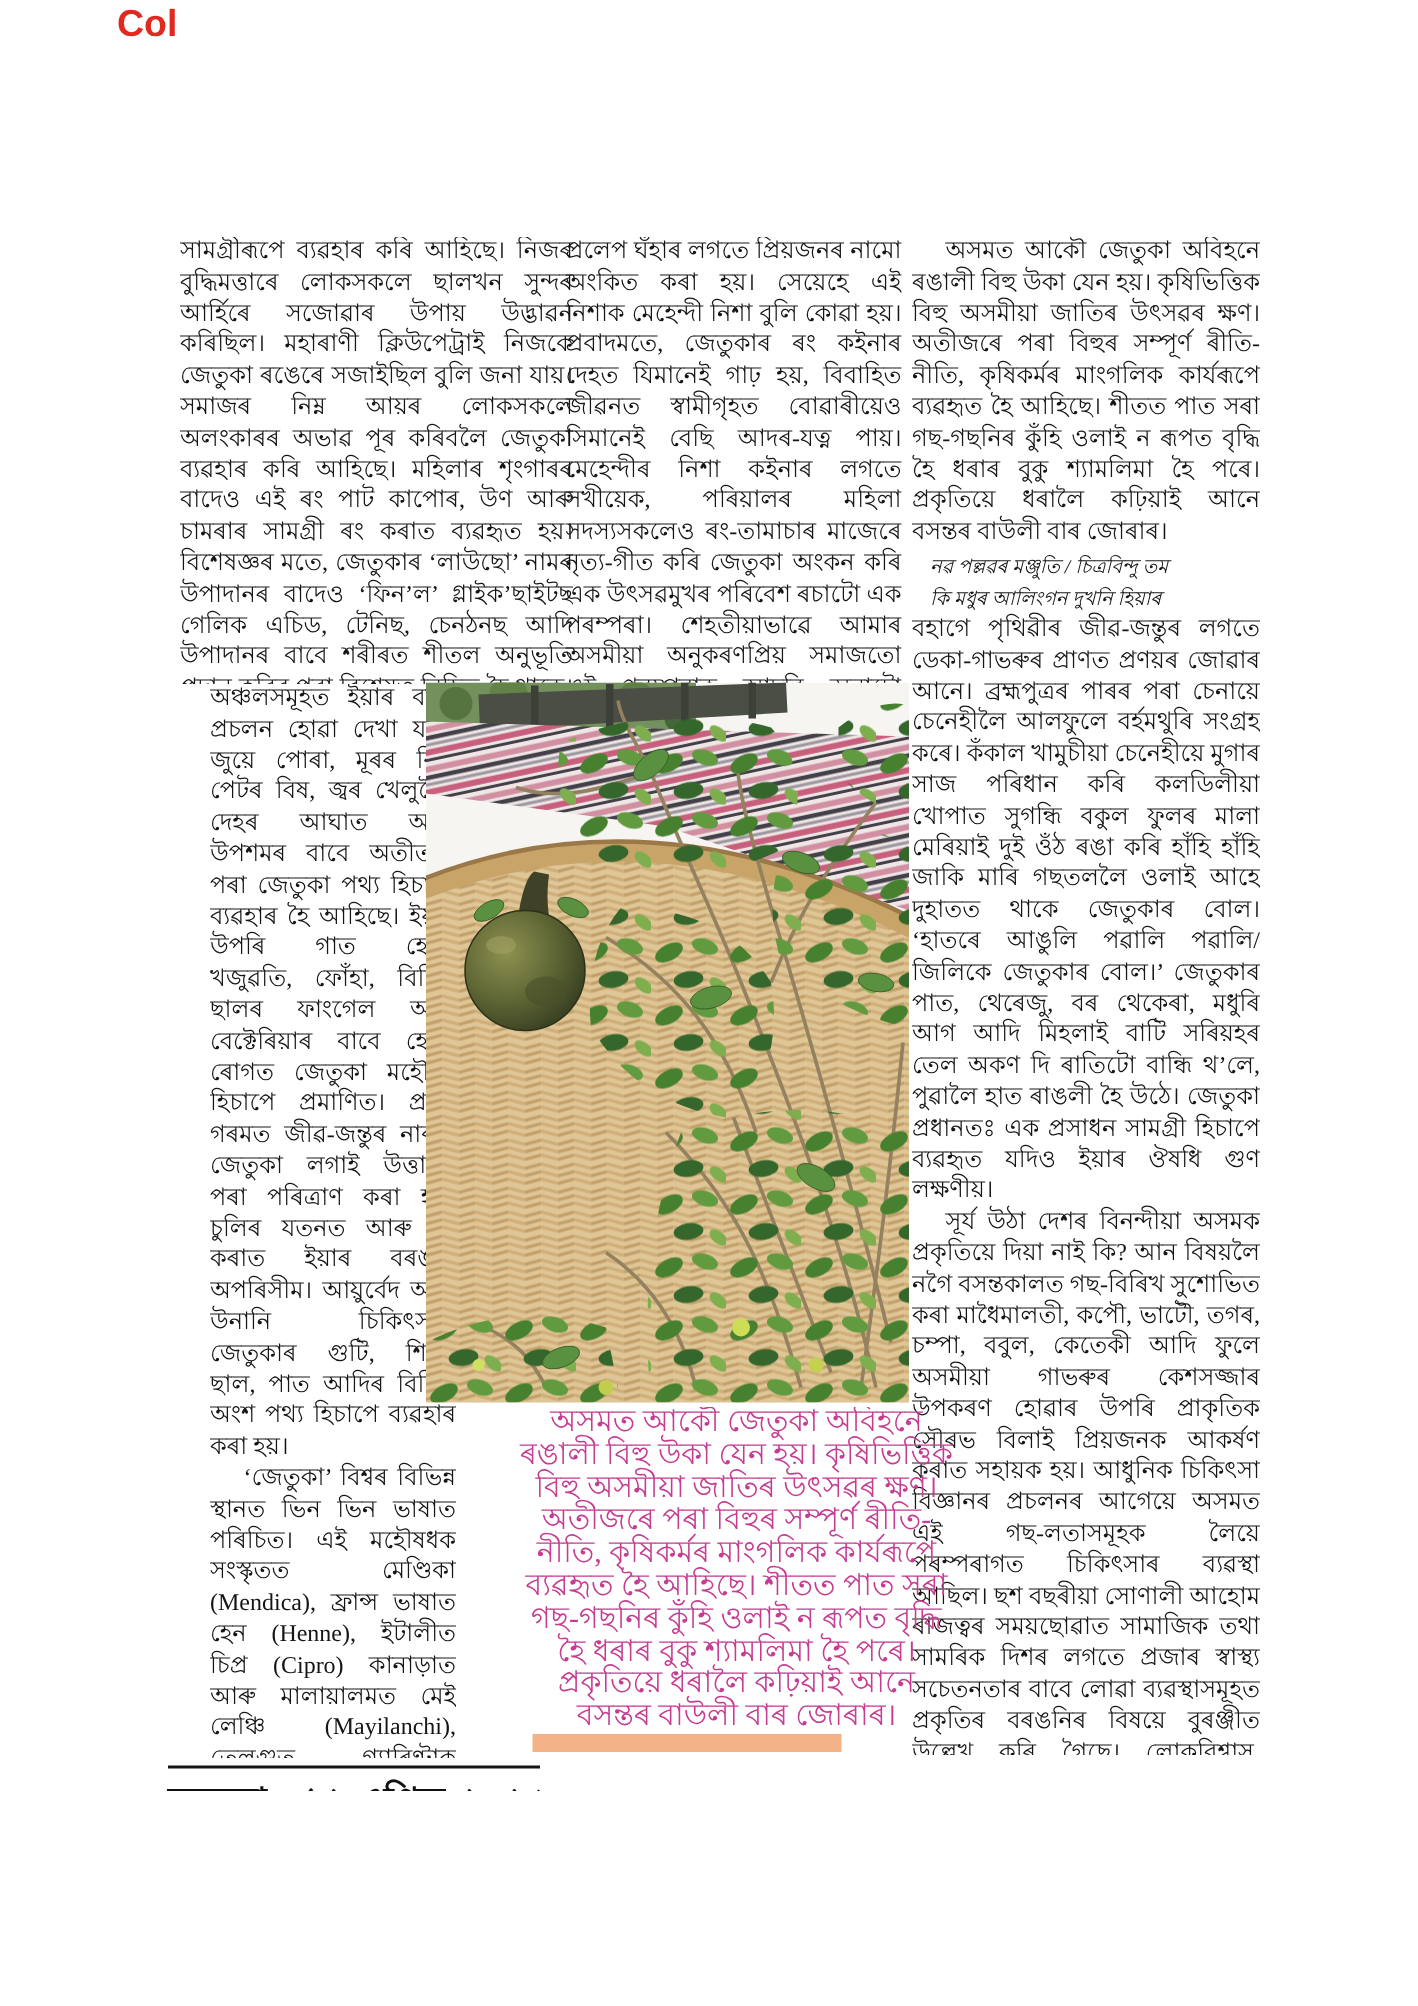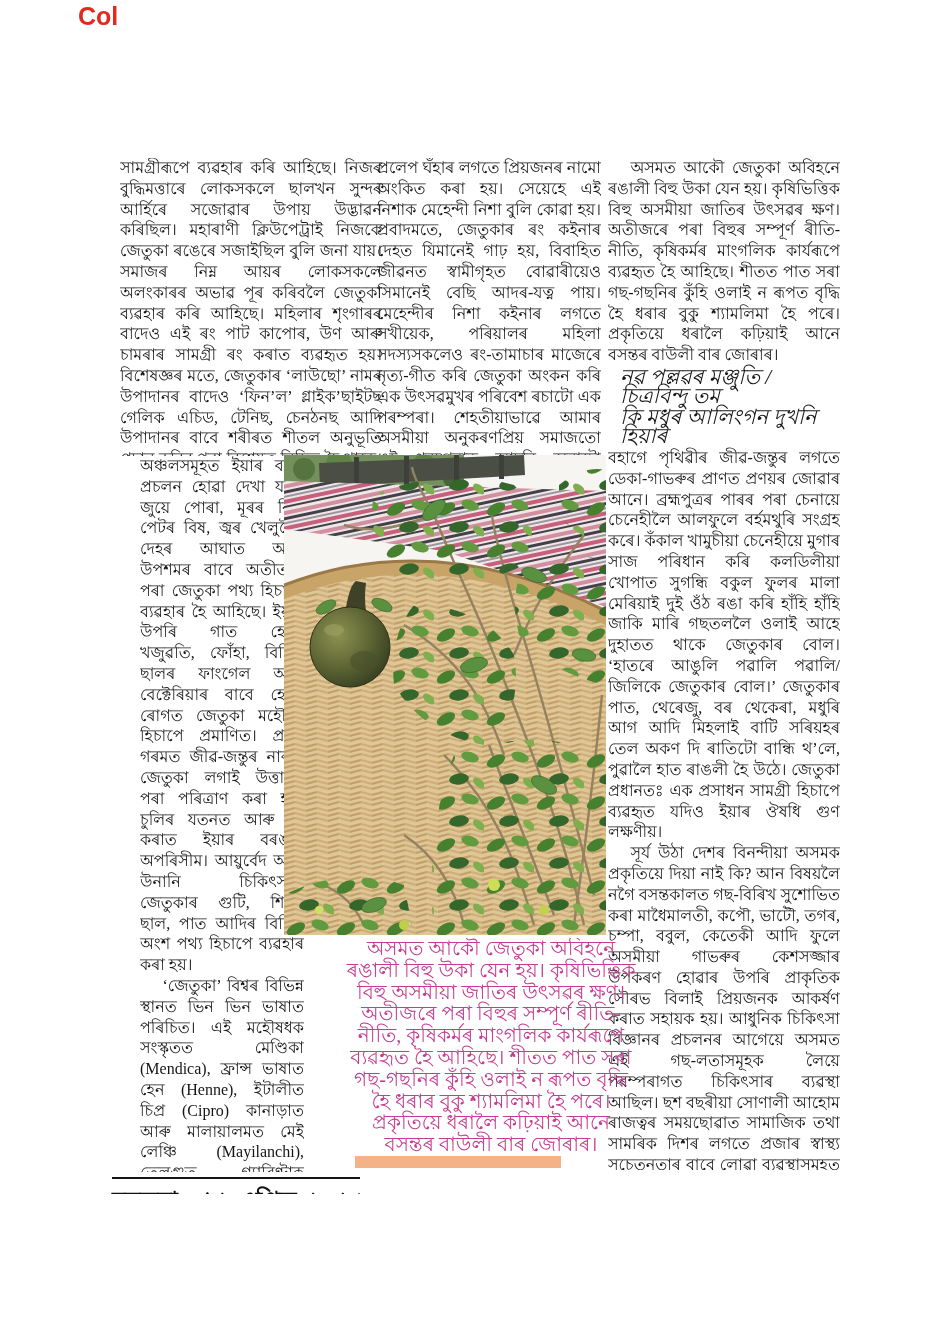--- a/index.html
+++ b/index.html
@@ -7,21 +7,21 @@
         font-family:"Liberation Serif", serif;color:#151515;}
   .corner-label{position:absolute;left:78px;top:2px;font-family:"Liberation Sans",sans-serif;
         font-weight:700;font-size:25px;color:#e02a1f;}
   .txtcol{position:absolute;overflow:hidden;font-size:16px;line-height:20.8px;text-align:justify;}
   .txtcol p{margin:0;}
   .txtcol p.indent{text-indent:1.4em;}
   .col1-top{left:120px;top:158px;width:262px;height:298px;}
   .col2-top{left:377px;top:158px;width:224px;height:298px;}
   .col1-bottom{left:120px;top:456px;width:164px;height:716px;margin-left:20px;}
   .col3{left:608px;top:158px;width:232px;height:1012px;}
-  .verse{font-style:italic;font-size:21px;line-height:19px;text-align:left;padding-left:12px;margin:2px 0 2px 0 !important;}
+  .verse{font-style:italic;font-size:13px;line-height:19px;text-align:left;padding-left:12px;margin:2px 0 2px 0 !important;}
   .photo-frame{position:absolute;left:284px;top:455px;width:322px;height:480px;}
   .pull-quote{position:absolute;left:345px;top:938px;width:292px;height:216px;overflow:hidden;
         color:#c43d92;font-size:20px;line-height:21.8px;text-align:center;}
   .quote-bar{position:absolute;left:355px;top:1156px;width:206px;height:12px;background:#f3b287;}
   .footer-rule{position:absolute;left:112px;top:1177px;width:248px;height:2px;background:#151515;}
   .footer{position:absolute;left:112px;top:1182px;display:flex;align-items:center;gap:3px;
         font-weight:700;font-size:23px;color:#111;}
   .footer .orn{font-size:17px;transform:translateY(1px);}
   .page-badge{position:absolute;left:793px;top:1198px;width:27px;height:27px;border-radius:50%;
         background:#141414;color:#ffffff;display:flex;align-items:center;justify-content:center;

